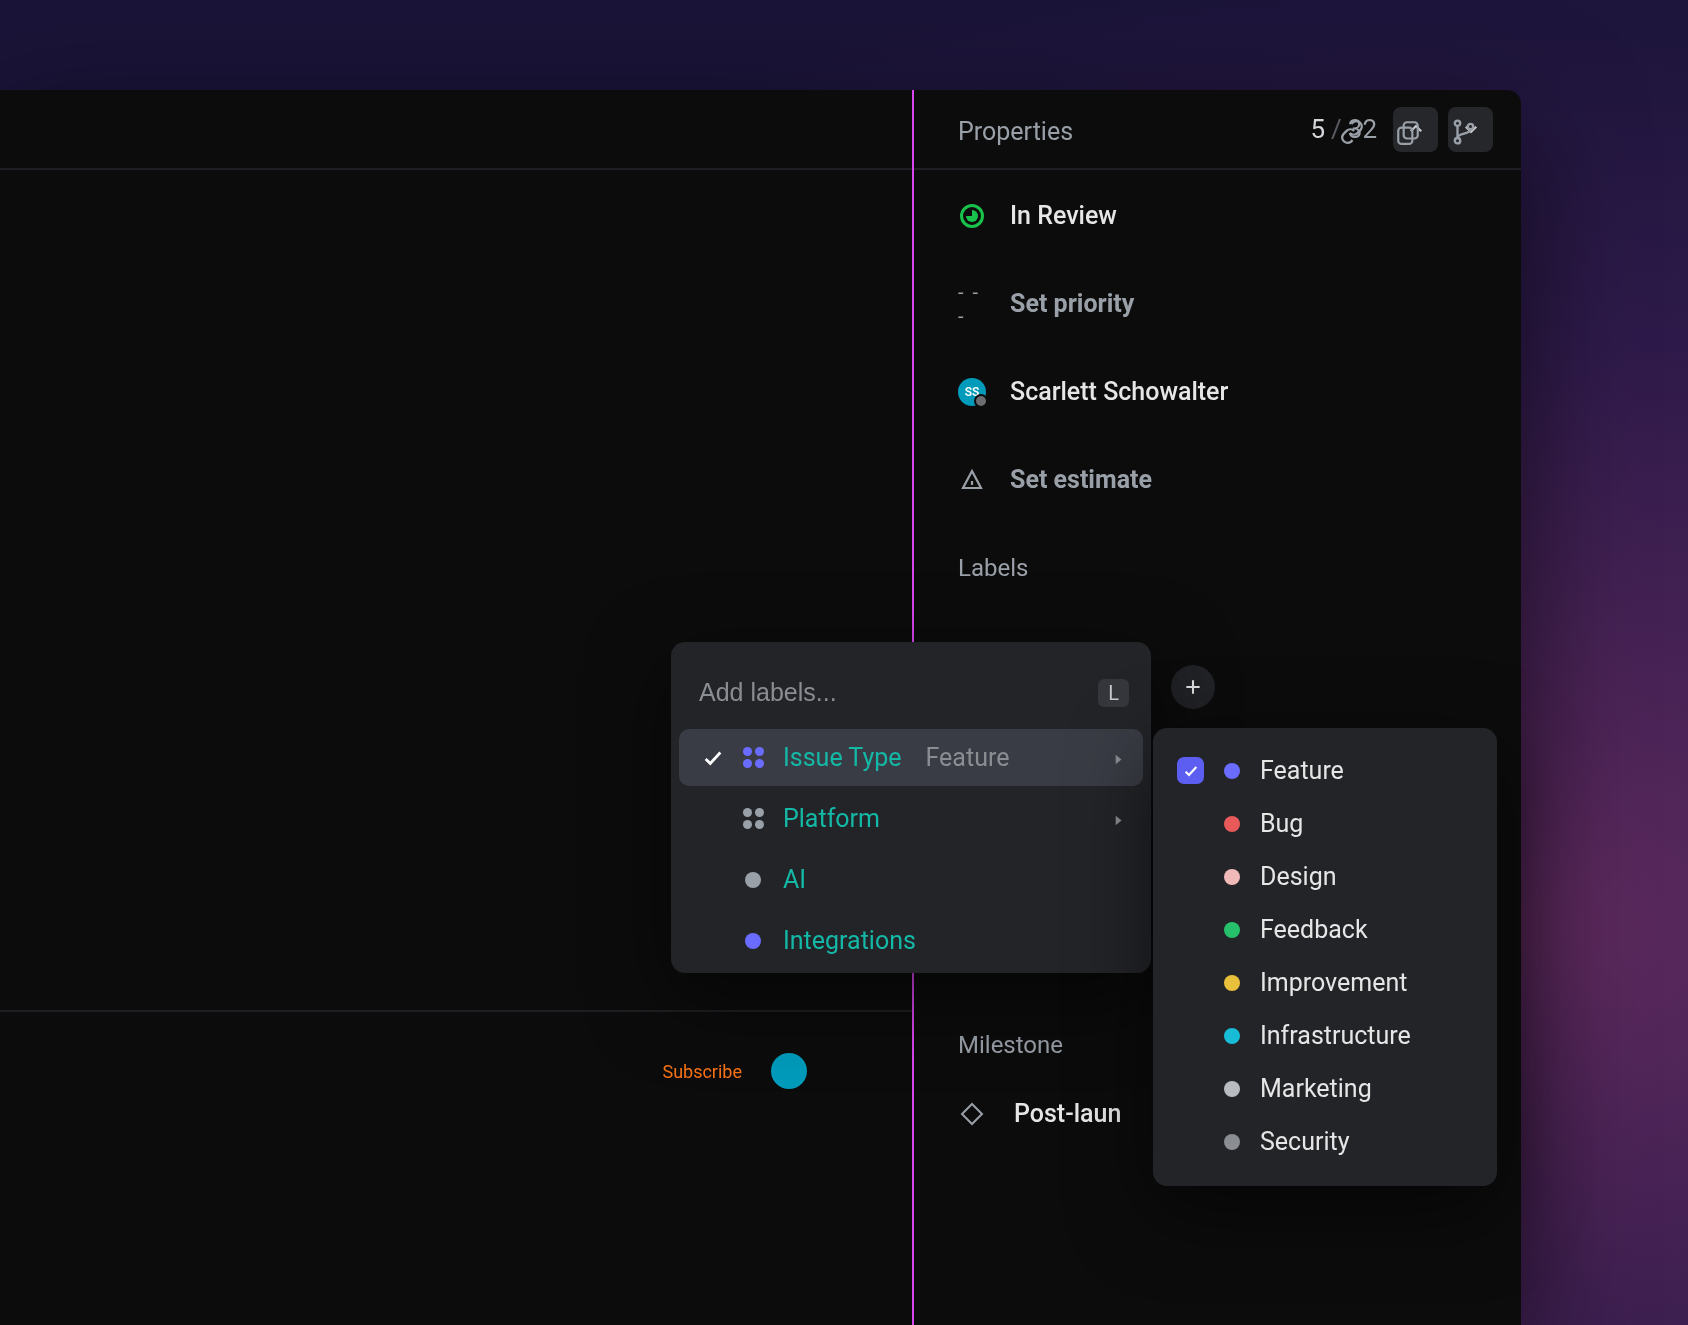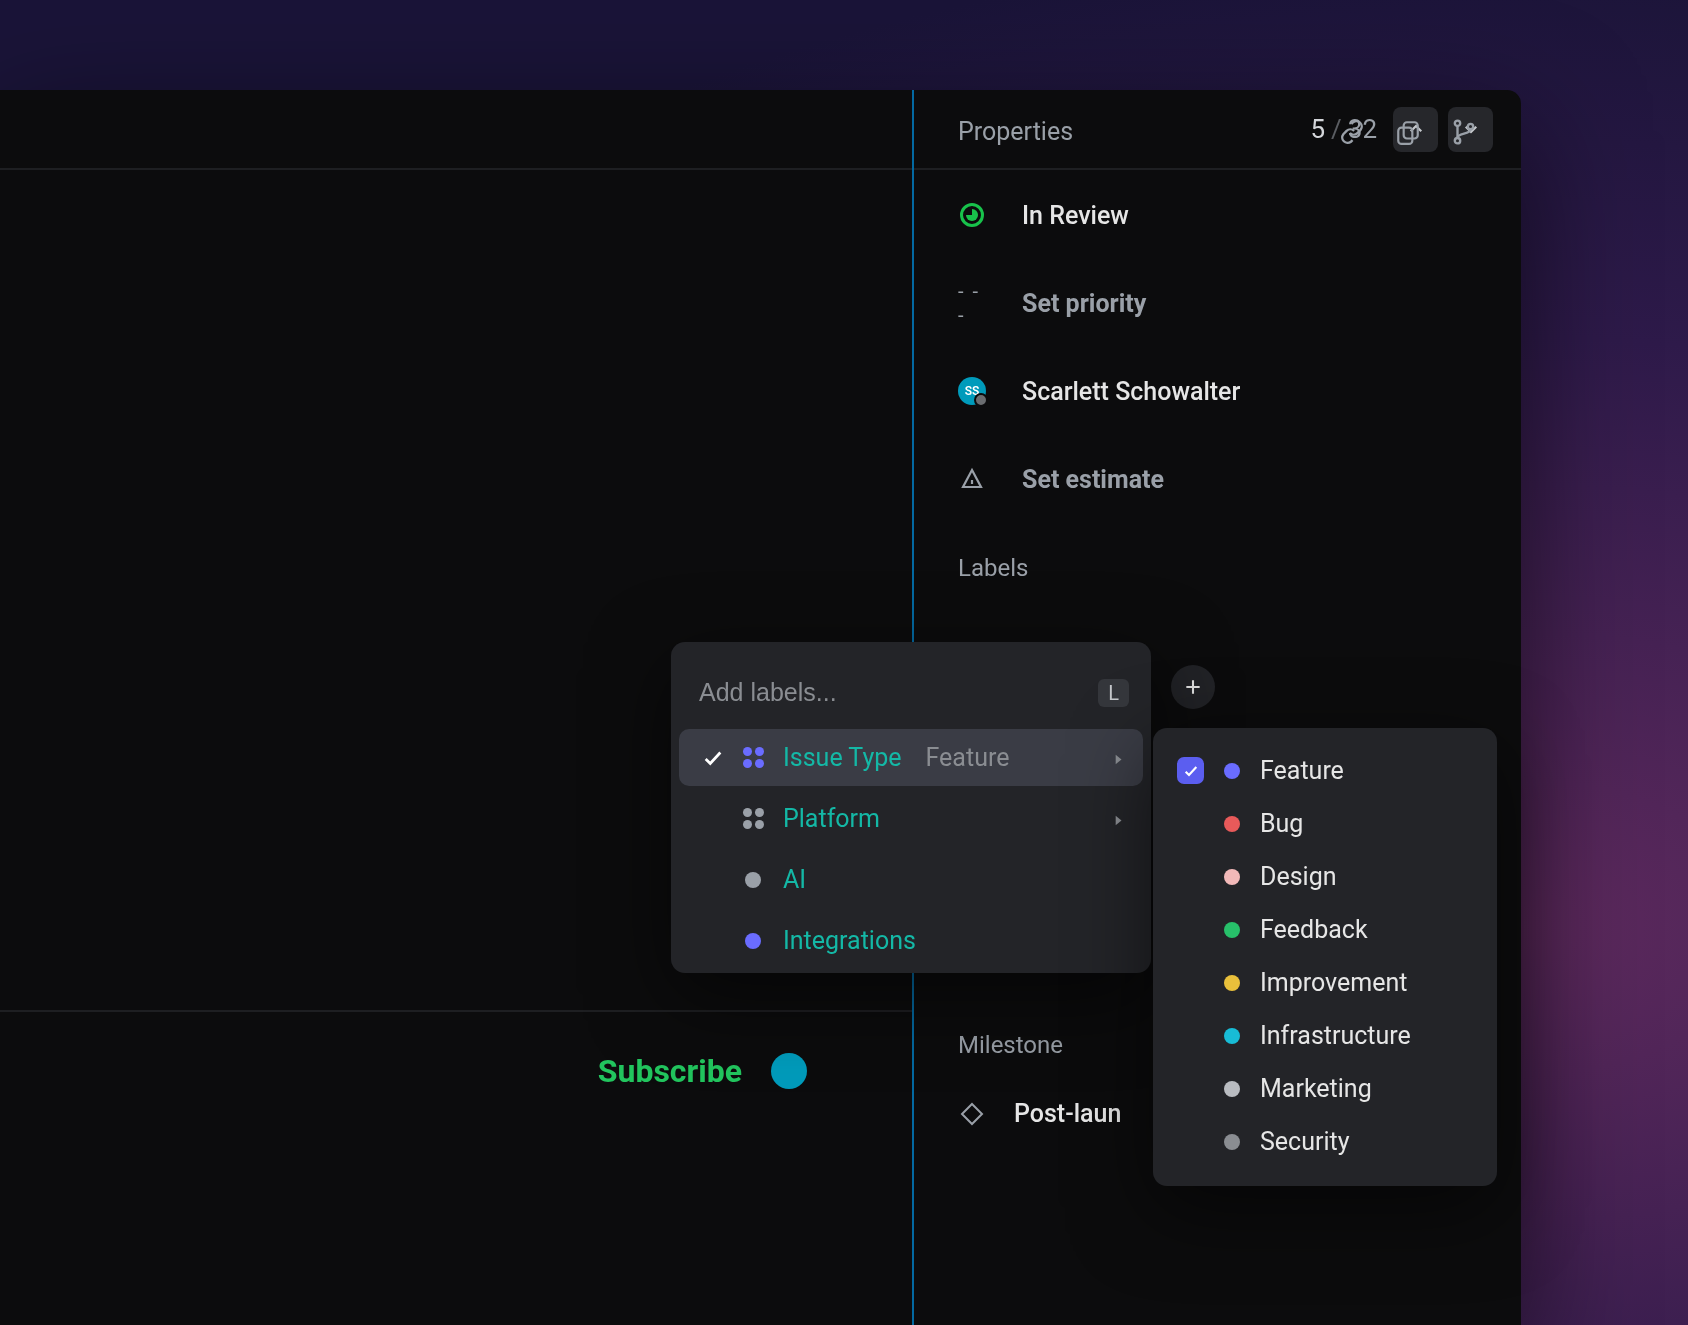--- a/index.html
+++ b/index.html
@@ -57,21 +57,21 @@
   }
   .nav-btn svg { width: 18px; height: 18px; stroke: #c5c8cc; stroke-width: 3; fill: none; }
 
   
   .sidebar {
     position: absolute;
     top: 0;
     right: 0;
     width: 609px;
     height: 100%;
-    border-left: 2px solid #0369a1;
+    border-left: 2px solid #d946ef;
     padding: 27px 44px 40px 44px;
   }
   .sidebar-header {
     display: flex;
     align-items: center;
     justify-content: space-between;
     margin-bottom: 55px;
   }
   .sidebar-title {
     font-size: 25px;
@@ -80,22 +80,22 @@
   .sidebar-header-icons {
     display: flex;
     gap: 30px;
     align-items: center;
   }
   .hdr-icon { width: 26px; height: 26px; color: #9aa0a8; cursor: pointer; }
   .hdr-icon svg { width: 100%; height: 100%; }
 
   .prop-row {
     display: flex;
-    align-items: flex-start;
-    gap: 36px;
+    align-items: flex-end;
+    gap: 24px;
     font-size: 25px;
     margin-bottom: 59px;
     cursor: pointer;
   }
   .prop-icon-box { width: 28px; height: 28px; display:flex; align-items:center; justify-content:center; flex:0 0 28px; }
   .prop-row .value { color: #e6e6e6; font-weight: 500; }
   .prop-row.muted .value { color: #9aa0a8; font-weight: 700; }
 
   
   .status-icon {
@@ -152,21 +152,21 @@
   
   .main-area {
     position:absolute; left:0; top:80px; right:609px; bottom:0;
   }
   .subscribe-bar {
     position:absolute; left:0; right:0; top:840px;
     height:120px; display:flex; align-items:center; justify-content:flex-end;
     padding-right:170px;
     border-top:2px solid #1e1f22;
   }
-  .subscribe-bar span { font-size:32px; color:#22c55e;font-weight:bold; }
+  .subscribe-bar span { font-size:18px; color:#f97316; }
   .subscribe-avatar {
     width:36px; height:36px; border-radius:50%;
     background:#009bbb; position:absolute; right:105px; top:50%; transform:translateY(-50%);
   }
 
   
   .popover-labels {
     position:absolute;
     left:671px; top:642px;
     width:480px;

